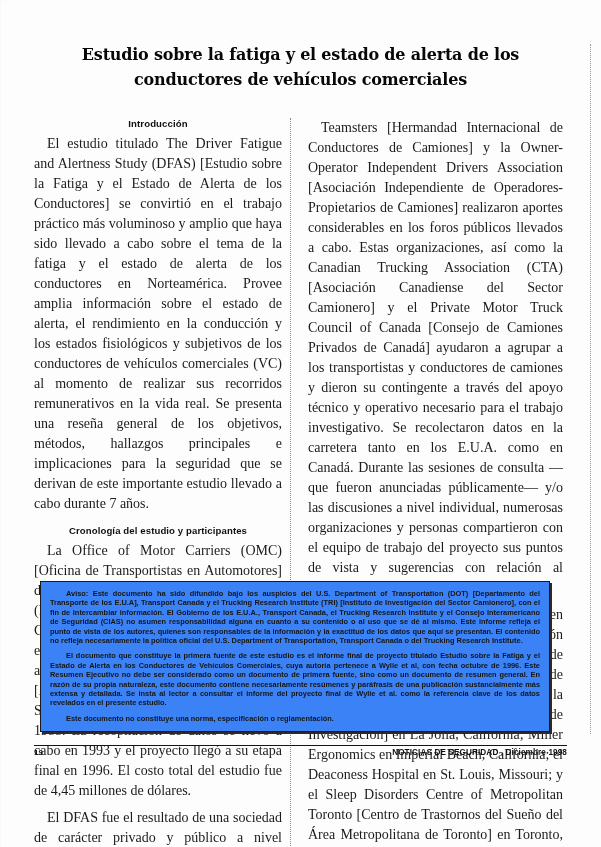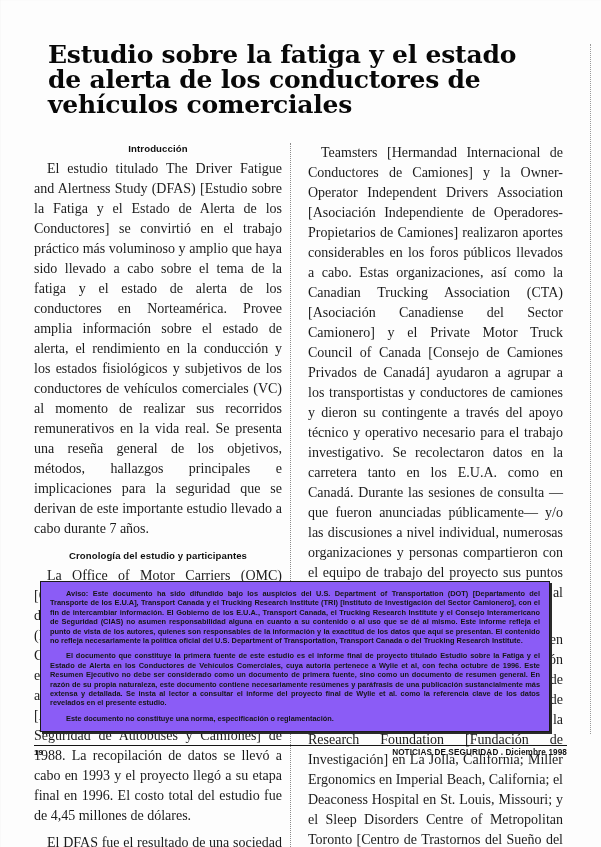--- a/index.html
+++ b/index.html
@@ -34,23 +34,23 @@
   }
   .content {
     position: absolute;
     left: 34px;
     top: 42px;
     width: 533px;
   }
   .doc-title {
     font-family: "DejaVu Serif", serif;
     font-weight: bold;
-    font-size: 25px;
+    font-size: 16px;
     line-height: 25px;
-    text-align: left;
+    text-align: center;
     letter-spacing: -0.2px;
     margin: 0 0 14px 0;
     color: #080808;
     padding: 0 14px;
   }
   .columns {
     display: flex;
     gap: 17px;
     align-items: flex-start;
   }
@@ -80,21 +80,21 @@
     hyphens: none;
   }
   .notice-box {
     position: absolute;
     left: 40px;
     top: 581px;
     width: 510px;
     border: 1.4px solid #1a1a1a;
     box-sizing: border-box;
     padding: 7px 9px 8px 9px;
-    background: #8b5cf6;
+    background: #3b82f6;
     box-shadow: 2px 2px 0 #2a2a2a;
   }
   .notice-box p {
     font-family: "Liberation Sans", sans-serif;
     font-size: 7.4px;
     line-height: 9.4px;
     text-align: justify;
     margin: 0 0 6px 0;
     text-indent: 16px;
     color: #161616;

